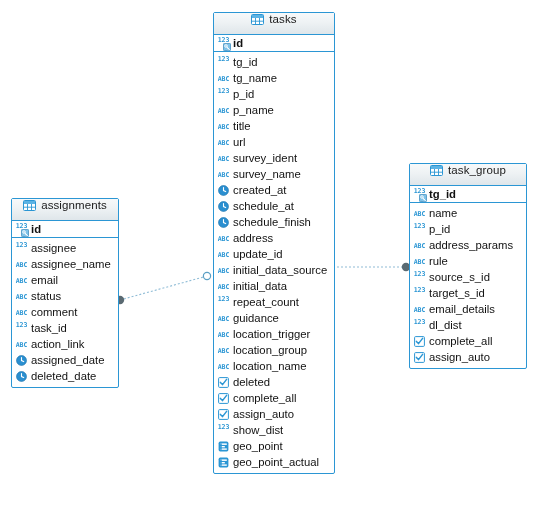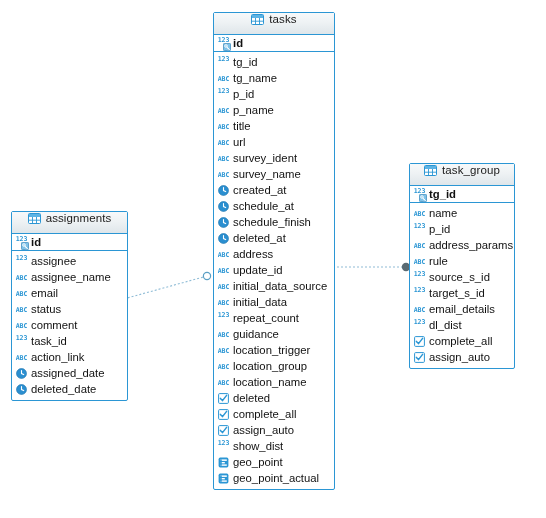--- a/index.html
+++ b/index.html
@@ -85,21 +85,21 @@
     <circle class="dot-filled" cx="120" cy="300" r="4.2"></circle>
     <circle class="dot-hollow" cx="207" cy="276" r="3.6"></circle>
   </svg>
 
   <svg class="link" style="left:0;top:0;width:546px;height:518px;">
     <line x1="337" y1="267" x2="405" y2="267"></line>
     <circle class="dot-filled" cx="406" cy="267" r="4.2"></circle>
   </svg>
 
   <div id="tables-layer">
-      <div class="table-box" style="left: 11px; top: 211px; width: 117px;">
+      <div class="table-box" style="left: 11px; top: 198px; width: 108px;">
         <div class="tbl-header">
           <span class="icon">
             <svg width="13" height="11" viewBox="0 0 13 11">
               <rect x="0.5" y="0.5" width="12" height="10" rx="1" fill="#ffffff" stroke="#2b96d4"></rect>
               <rect x="1" y="1" width="11" height="3" fill="#5cb3e4"></rect>
               <line x1="4.5" y1="4" x2="4.5" y2="10.5" stroke="#2b96d4" stroke-width="0.9"></line>
               <line x1="8.5" y1="4" x2="8.5" y2="10.5" stroke="#2b96d4" stroke-width="0.9"></line>
               <line x1="1" y1="7.2" x2="12" y2="7.2" stroke="#2b96d4" stroke-width="0.9"></line>
             </svg>
           </span>
@@ -283,30 +283,20 @@
               <svg width="11" height="11" viewBox="0 0 11 11">
                 <circle cx="5.5" cy="5.5" r="5" fill="#2b8fd0"></circle>
                 <circle cx="5.5" cy="5.5" r="5" fill="none" stroke="#1c74ad" stroke-width="0.6"></circle>
                 <path d="M5.5 2.6 L5.5 5.6 L7.7 6.6" stroke="#ffffff" stroke-width="1.1" fill="none" stroke-linecap="round"></path>
               </svg>
             </span>
             <span class="lbl">schedule_finish</span>
           </div>
           <div class="row">
             <span class="icon">
-              <svg width="11" height="11" viewBox="0 0 11 11">
-                <circle cx="5.5" cy="5.5" r="5" fill="#2b8fd0"></circle>
-                <circle cx="5.5" cy="5.5" r="5" fill="none" stroke="#1c74ad" stroke-width="0.6"></circle>
-                <path d="M5.5 2.6 L5.5 5.6 L7.7 6.6" stroke="#ffffff" stroke-width="1.1" fill="none" stroke-linecap="round"></path>
-              </svg>
-            </span>
-            <span class="lbl">deleted_at</span>
-          </div>
-          <div class="row">
-            <span class="icon">
               <span class="ico-txt ico-abc">ABC</span>
             </span>
             <span class="lbl">address</span>
           </div>
           <div class="row">
             <span class="icon">
               <span class="ico-txt ico-abc">ABC</span>
             </span>
             <span class="lbl">update_id</span>
           </div>
@@ -404,21 +394,21 @@
                 <rect x="2.2" y="2.4" width="6.6" height="1.5" fill="#ffffff"></rect>
                 <rect x="2.2" y="5.0" width="4.6" height="1.4" fill="#ffffff"></rect>
                 <rect x="2.2" y="7.4" width="6.6" height="1.4" fill="#ffffff"></rect>
                 <rect x="2.2" y="2.4" width="1.5" height="6.4" fill="#2b96d4"></rect>
               </svg>
             </span>
             <span class="lbl">geo_point_actual</span>
           </div>
         </div>
       </div>
-      <div class="table-box" style="left: 409px; top: 163px; width: 106px;">
+      <div class="table-box" style="left: 409px; top: 163px; width: 118px;">
         <div class="tbl-header">
           <span class="icon">
             <svg width="13" height="11" viewBox="0 0 13 11">
               <rect x="0.5" y="0.5" width="12" height="10" rx="1" fill="#ffffff" stroke="#2b96d4"></rect>
               <rect x="1" y="1" width="11" height="3" fill="#5cb3e4"></rect>
               <line x1="4.5" y1="4" x2="4.5" y2="10.5" stroke="#2b96d4" stroke-width="0.9"></line>
               <line x1="8.5" y1="4" x2="8.5" y2="10.5" stroke="#2b96d4" stroke-width="0.9"></line>
               <line x1="1" y1="7.2" x2="12" y2="7.2" stroke="#2b96d4" stroke-width="0.9"></line>
             </svg>
           </span>

